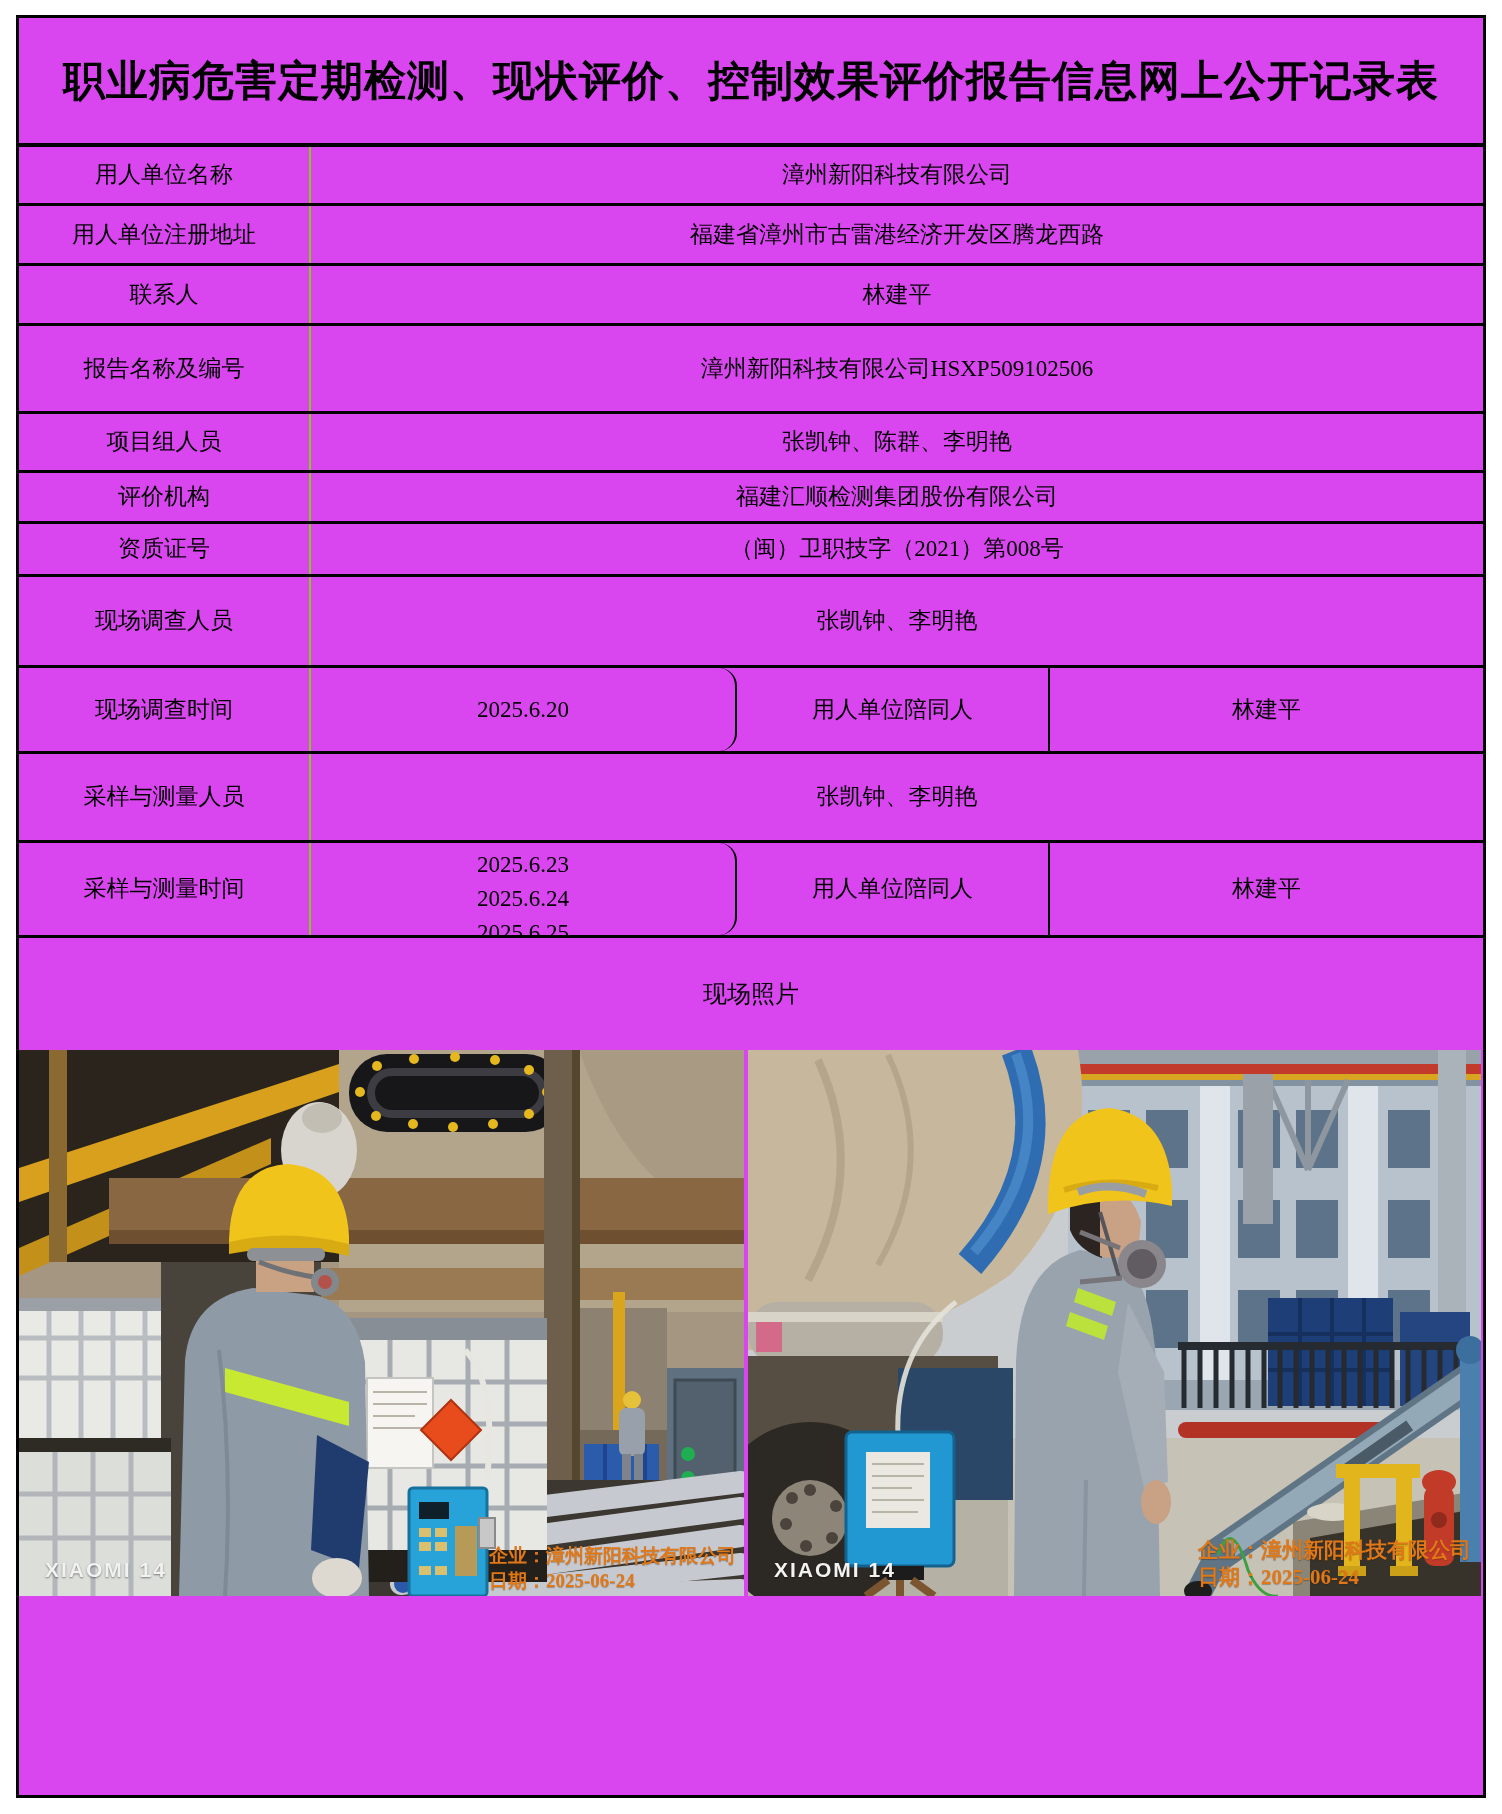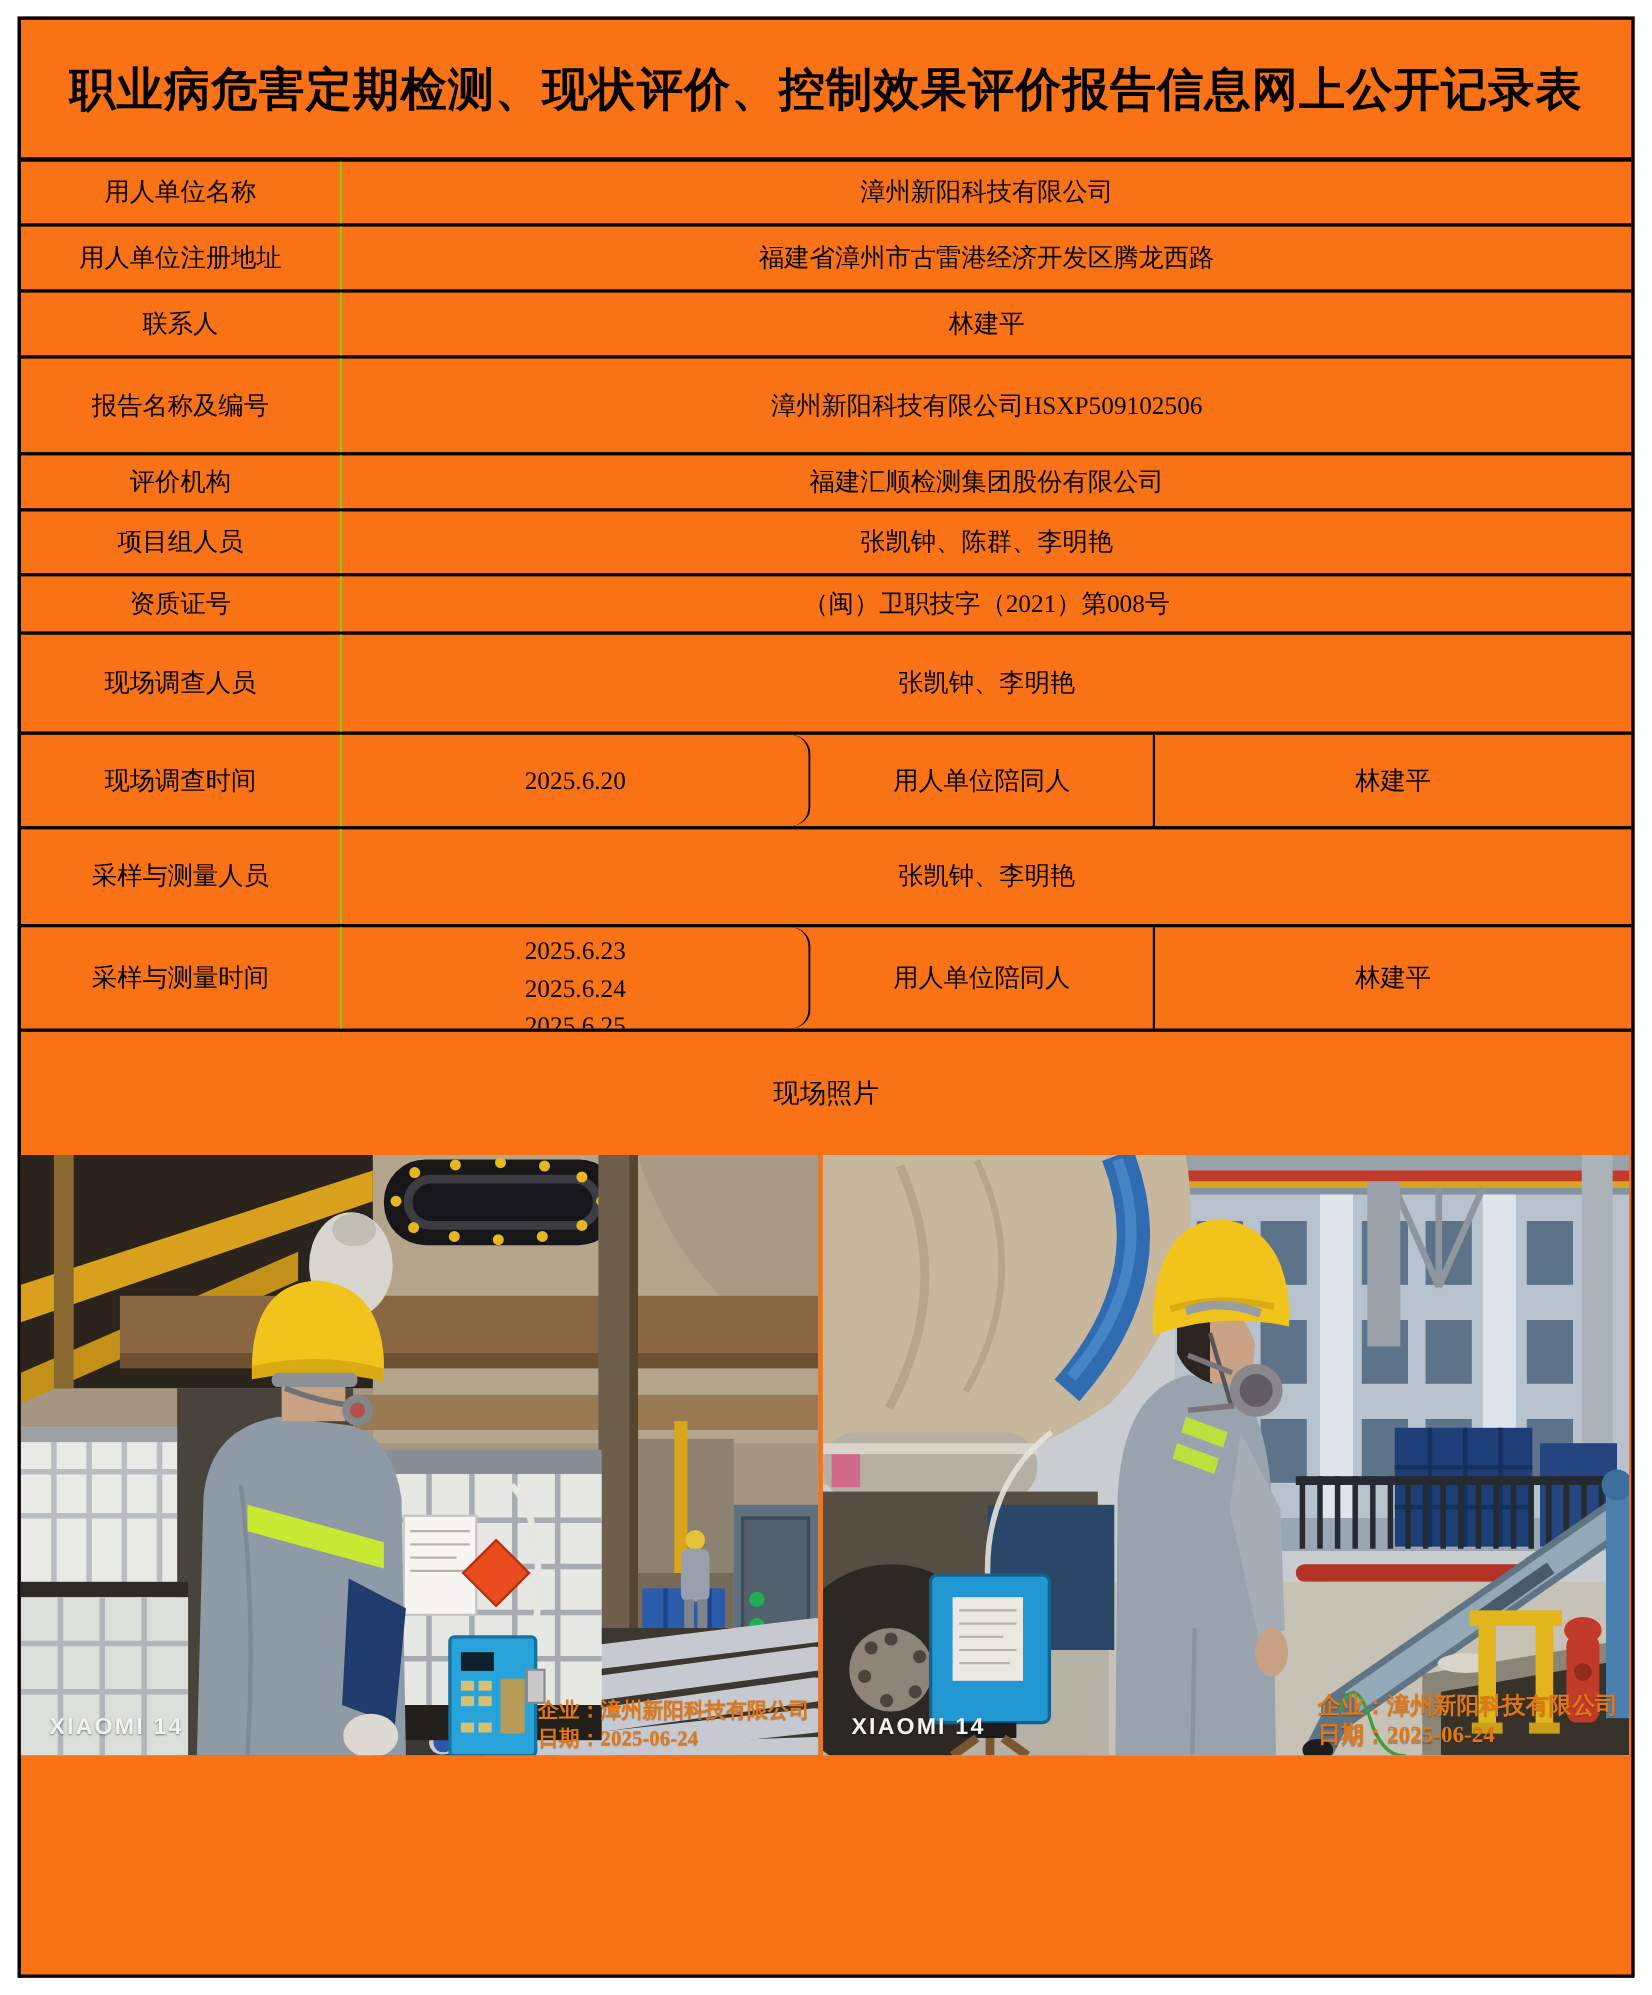--- a/index.html
+++ b/index.html
@@ -1,19 +1,19 @@
 <!DOCTYPE html>
 <html><head>
 <meta charset="utf-8">
 <style>
   html,body{margin:0;padding:0;background:#ffffff;}
   body{width:1502px;height:1814px;position:relative;overflow:hidden;
        font-family:"Liberation Serif","DejaVu Serif",serif;color:#000;}
   .sheet{position:absolute;left:16px;top:15px;width:1470px;height:1783px;
-         box-sizing:border-box;border:3px solid #000;display:flex;flex-direction:column;background:#f97316;}
+         box-sizing:border-box;border:3px solid #000;display:flex;flex-direction:column;background:#d946ef;}
   .row{display:flex;flex-direction:row;box-sizing:border-box;border-bottom:3px solid #000;flex:0 0 auto;}
   .row:last-child{border-bottom:none;flex:1 1 auto;}
   .cell{box-sizing:border-box;display:flex;align-items:center;justify-content:center;
         text-align:center;font-size:23px;line-height:30px;overflow:hidden;}
   .c1{width:292px;border-right:2px solid #84cc16;}
   .c2{width:426px;border-right:2px solid #000;border-radius:18px;}
   .c3{width:313px;border-right:2px solid #000;}
   .cgrow{flex:1 1 auto;}
   .title-row{height:125px;border-bottom:4px solid #000;display:flex;align-items:center;justify-content:center;}
   .title-text{font-family:"Liberation Sans","DejaVu Sans",sans-serif;font-weight:bold;font-size:42px;letter-spacing:1px;}
@@ -52,28 +52,28 @@
   <div class="row" style="height:60px">
     <div class="cell c1">联系人</div>
     <div class="cell cgrow">林建平</div>
   </div>
 
   <div class="row" style="height:88px">
     <div class="cell c1">报告名称及编号</div>
     <div class="cell cgrow">漳州新阳科技有限公司HSXP509102506</div>
   </div>
 
+  <div class="row" style="height:59px">
+    <div class="cell c1">项目组人员</div>
+    <div class="cell cgrow">张凯钟、陈群、李明艳</div>
+  </div>
+
   <div class="row" style="height:51px">
     <div class="cell c1">评价机构</div>
     <div class="cell cgrow">福建汇顺检测集团股份有限公司</div>
-  </div>
-
-  <div class="row" style="height:59px">
-    <div class="cell c1">项目组人员</div>
-    <div class="cell cgrow">张凯钟、陈群、李明艳</div>
   </div>
 
   <div class="row" style="height:53px">
     <div class="cell c1">资质证号</div>
     <div class="cell cgrow">（闽）卫职技字（2021）第008号</div>
   </div>
 
   <div class="row" style="height:91px">
     <div class="cell c1">现场调查人员</div>
     <div class="cell cgrow">张凯钟、李明艳</div>

